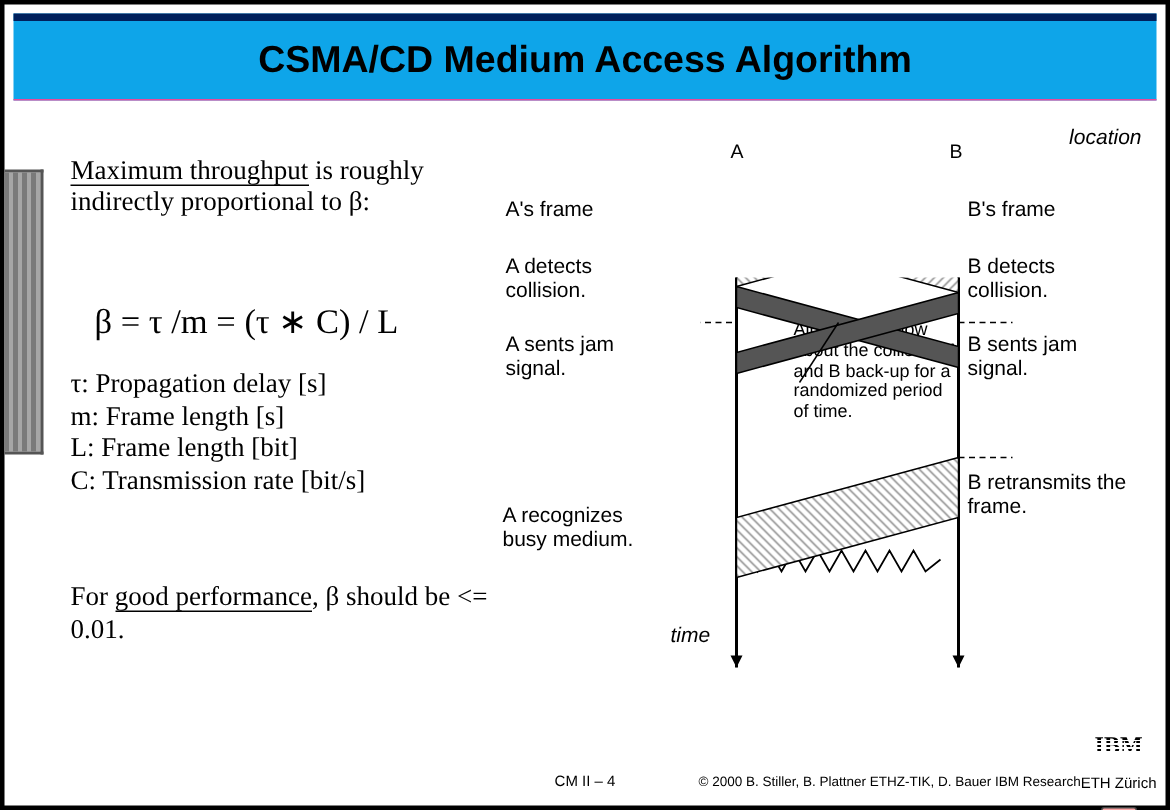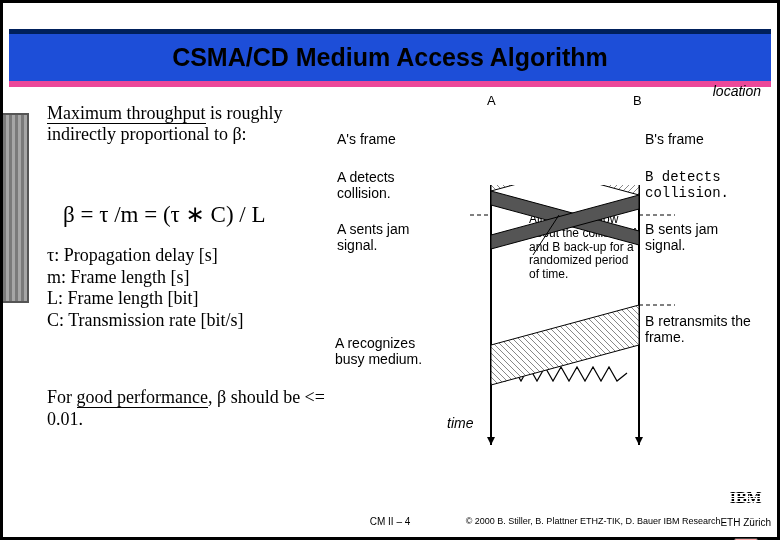--- a/index.html
+++ b/index.html
@@ -7,24 +7,24 @@
   .slide {
     width: 780px; height: 540px;
     border: 3px solid #000;
     background: #fff;
     position: relative;
   }
   .titlebar {
     position: absolute;
     left: 6px; right: 6px; top: 6px;
     height: 58px;
-    background: #1d4ed8;
+    background: #0ea5e9;
     border-top: 5px solid #00205c;
-    border-bottom: 6px solid #ec4899;
-    display: flex; align-items: center; justify-content: center; margin-top: 20px;
+    border-bottom: 1px solid #ec4899;
+    display: flex; align-items: center; justify-content: center;
   }
   .titlebar h1 {
     font-size: 25px; font-weight: bold; color: #000;
     font-family: Arial, sans-serif;
   }
   .sidedeco {
     position: absolute;
     left: 0; top: 110px; width: 26px; height: 190px;
     background: repeating-linear-gradient(
       to right,
@@ -131,21 +131,21 @@
     </div>
 
     <div class="ann lbl-italic" style="position:absolute; right:0px; top:-20px;">location</div>
 
     <div class="ann" style="position:absolute; left:290px; top:28px; width:90px;">A's frame</div>
     <div class="ann" style="position:absolute; left:290px; top:66px; width:90px;">A detects collision.</div>
     <div class="ann" style="position:absolute; left:290px; top:118px; width:100px;">A sents jam signal.</div>
     <div class="ann" style="position:absolute; left:288px; top:232px; width:110px;">A recognizes busy medium.</div>
 
     <div class="ann" style="position:absolute; left:598px; top:28px; width:100px;">B's frame</div>
-    <div class="ann" style="position:absolute; left:598px; top:66px; width:100px;font-family:Liberation Mono, monospace;">B detects collision.</div>
+    <div class="ann" style="position:absolute; left:598px; top:66px; width:100px;">B detects collision.</div>
     <div class="ann" style="position:absolute; left:598px; top:118px; width:100px;">B sents jam signal.</div>
     <div class="ann" style="position:absolute; left:598px; top:210px; width:110px;">B retransmits the frame.</div>
 
     <div class="ann" style="position:absolute; left:482px; top:110px; width:110px; font-size:12px; line-height:1.15;">All stations know about the collision. A and B back-up for a randomized period of time.</div>
 
     <div class="ann lbl-italic" style="position:absolute; left:400px; top:312px;">time</div>
 
     <div class="diagram">
       <svg width="208" height="330">
 

